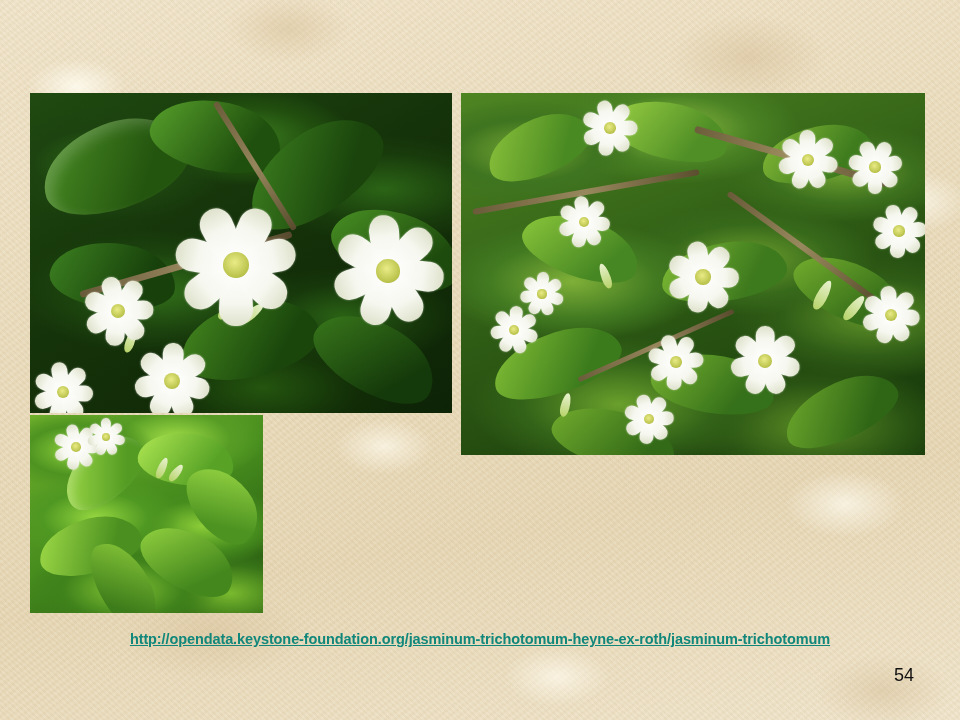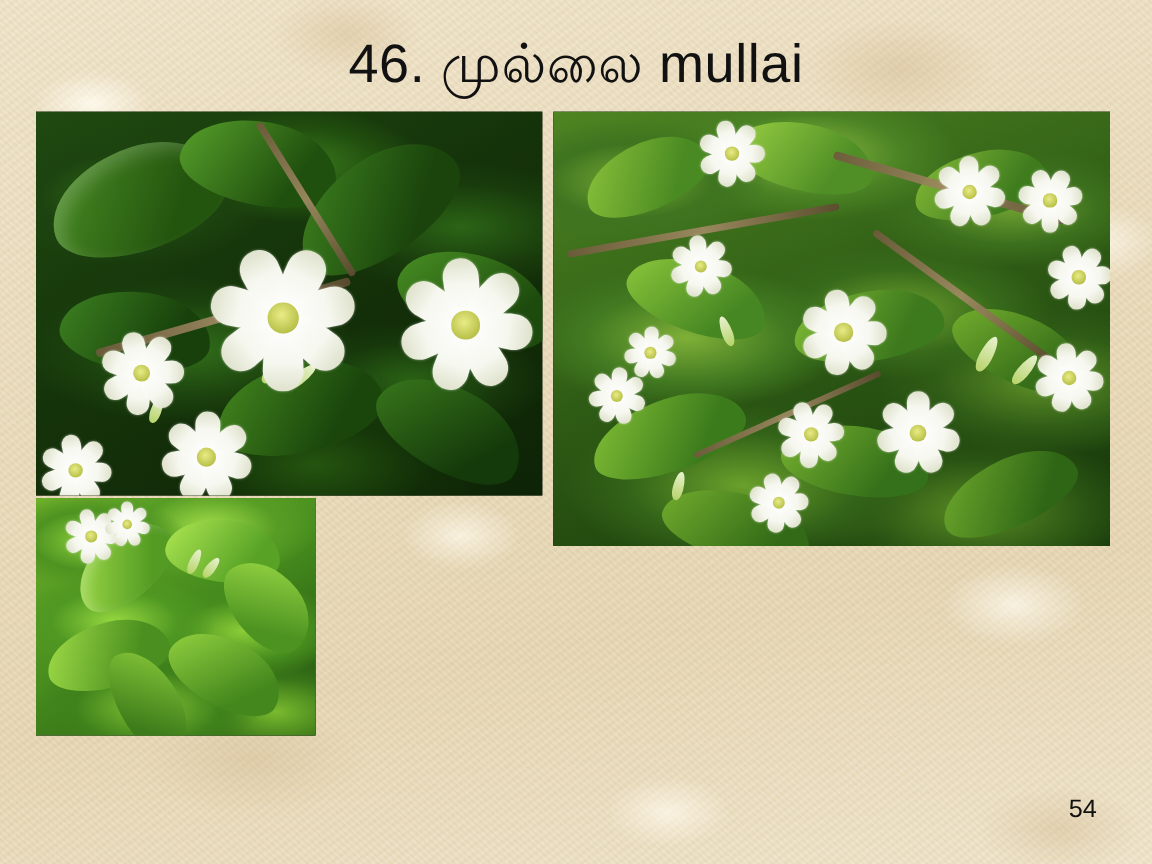--- a/index.html
+++ b/index.html
@@ -108,29 +108,28 @@
     position:absolute;left:0;top:630px;width:960px;text-align:center;
     font-size:14.5px;line-height:19px;color:#10877a;text-decoration:underline;
     font-weight:700;letter-spacing:-.1px;white-space:nowrap;cursor:pointer;
   }
   .footer-site{
     position:absolute;left:0;top:664px;width:960px;text-align:center;
     font-size:16px;line-height:22px;color:#111;font-weight:700;white-space:nowrap;
   }
   .footer-page{
     position:absolute;right:46px;top:662px;
-    font-size:21px;line-height:26px;color:#111;
+    font-size:18px;line-height:26px;color:#111;
   }
 </style>
 </head>
 <body>
 
 <div id="slide">
 
-  <div class="title">46. முல்லை mullai</div>
 
   <div class="photo" id="photo-left">
     <div class="leafbase"></div>
 
     <div class="blade" style="left:10px;top:30px;width:150px;height:86px;transform:rotate(-18deg);background:linear-gradient(125deg,#4b8f24,#24550f 70%);box-shadow:inset 6px 8px 14px rgba(255,255,255,.18);"></div>
     <div class="blade" style="left:120px;top:8px;width:132px;height:70px;transform:rotate(12deg);background:linear-gradient(115deg,#57a02b,#20500e 72%);"></div>
     <div class="blade" style="left:210px;top:40px;width:150px;height:80px;transform:rotate(-34deg);background:linear-gradient(140deg,#3f8420,#1a440c 72%);"></div>
     <div class="blade" style="left:300px;top:120px;width:132px;height:72px;transform:rotate(22deg);background:linear-gradient(120deg,#4a9224,#1d4a0d 72%);"></div>
     <div class="blade" style="left:20px;top:150px;width:126px;height:66px;transform:rotate(8deg);background:linear-gradient(110deg,#3c8020,#17400b 74%);"></div>
     <div class="blade" style="left:150px;top:210px;width:140px;height:74px;transform:rotate(-12deg);background:linear-gradient(130deg,#45891f,#1a460c 72%);"></div>
@@ -370,15 +369,16 @@
         <i style="transform:rotate(126deg)"></i>
       <i style="transform:rotate(178deg)"></i>
         <i style="transform:rotate(230deg)"></i>
         <i style="transform:rotate(282deg)"></i>
       <i style="transform:rotate(334deg)"></i>
         <u></u>
     </div>
   </div>
 
 
+  <div class="srclink">http://opendata.keystone-foundation.org/jasminum-trichotomum-heyne-ex-roth/jasminum-trichotomum</div>
   <div class="footer-page">54</div>
 
 </div>
 
 </body></html>

